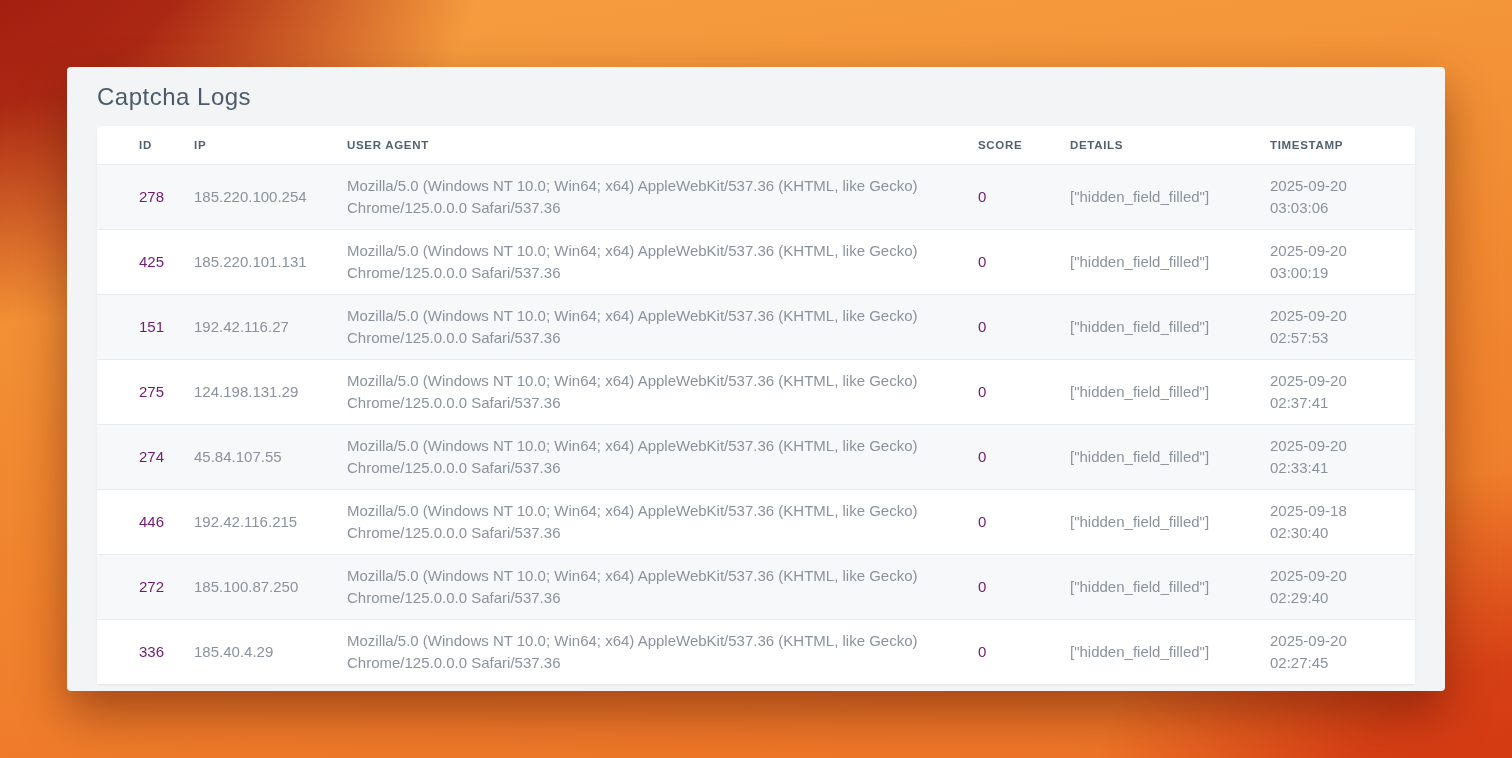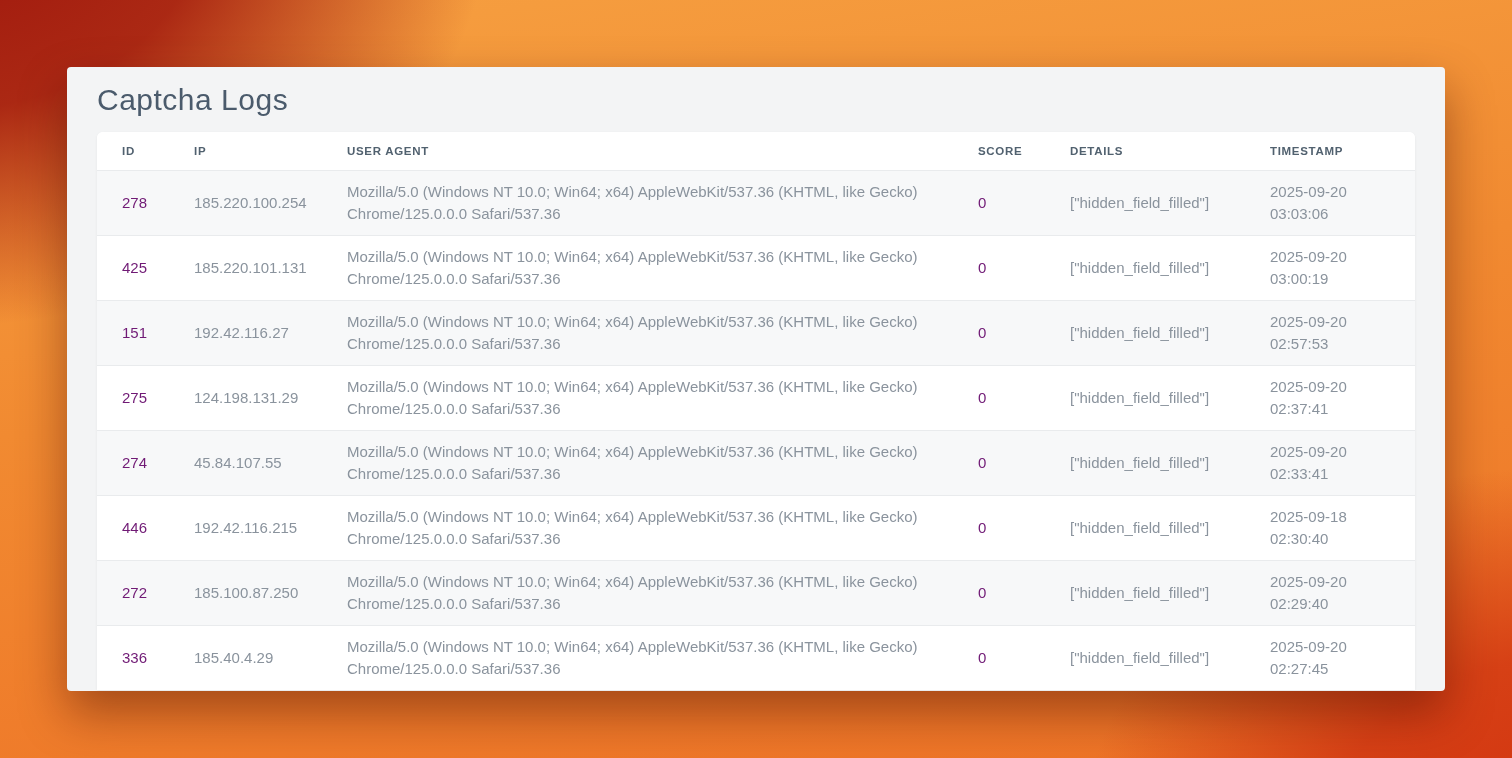--- a/index.html
+++ b/index.html
@@ -15,21 +15,21 @@
     position: absolute;
     left: 67px; top: 67px;
     width: 1378px; height: 624px;
     background: #f3f4f5;
     border-radius: 4px;
     box-shadow: 0 22px 48px rgba(70, 12, 0, 0.45);
     overflow: hidden;
   }
   .card-title {
     margin: 16px 30px 15px 30px;
-    font-size: 30px;
+    font-size: 24px;
     font-weight: 500;
     letter-spacing: 0.5px;
     color: #4b5b6c;
   }
   .table-wrap {
     margin: 0 30px;
     background: #ffffff;
     border-radius: 6px 6px 0 0;
     box-shadow: 0 1px 3px rgba(0,0,0,0.06);
     overflow: hidden;
@@ -50,21 +50,21 @@
     text-align: left;
     vertical-align: middle;
     font-size: 11.5px;
     font-weight: 700;
     letter-spacing: 0.06em;
     color: #51616f;
     background: #ffffff;
     padding: 0 16px 0 0;
     border-bottom: 1px solid #e9ebed;
   }
-  thead th:first-child, tbody td:first-child { padding-left: 25px; }
+  thead th:first-child, tbody td:first-child { padding-left: 42px; }
   tbody td {
     height: 65px;
     vertical-align: middle;
     font-size: 15px;
     line-height: 22px;
     color: #8a939d;
     padding: 10px 16px 10px 0;
     border-bottom: 1px solid #e9ebed;
   }
   tbody tr:nth-child(odd) { background: #f7f8f9; }

